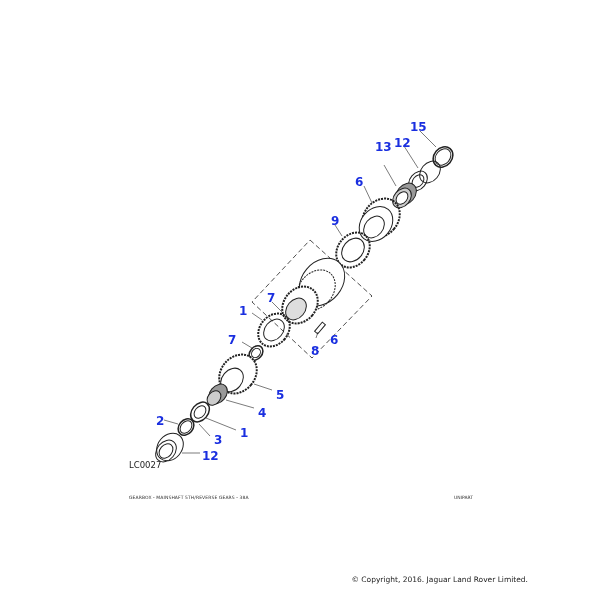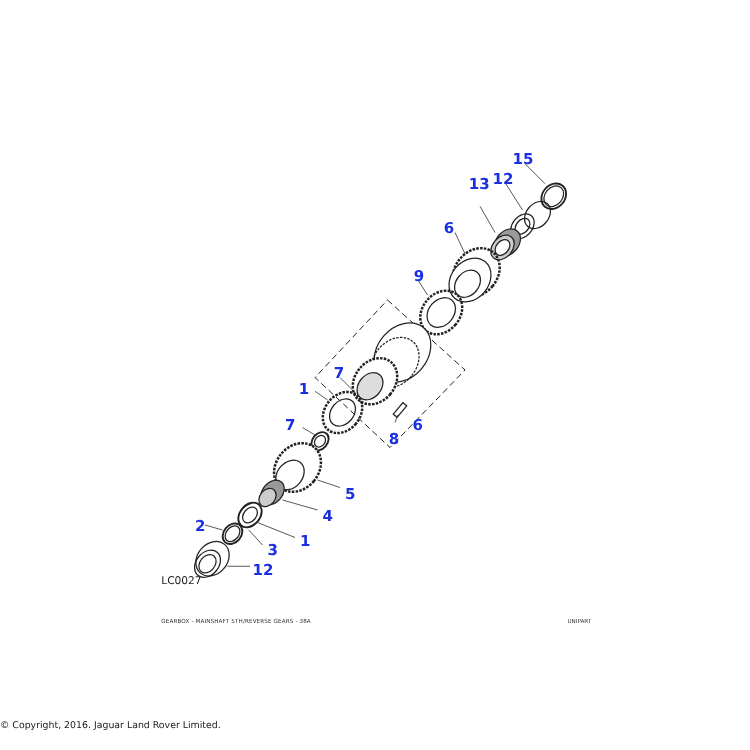--- a/index.html
+++ b/index.html
@@ -2,21 +2,21 @@
 <html><head>
 <meta charset="utf-8">
 <style>
   html, body { margin:0; padding:0; background:#ffffff; }
   body { width:600px; height:600px; position:relative; overflow:hidden; font-family:"DejaVu Sans", sans-serif; }
   #diagram { position:absolute; left:0; top:0; width:600px; height:600px; }
   .callout { position:absolute; color:#1a2fe0; font-weight:bold; font-size:12px; font-family:"DejaVu Sans", sans-serif; line-height:1; }
   .ref { position:absolute; left:129px; top:460px; font-size:8.5px; color:#222; }
   .desc { position:absolute; left:129px; top:495px; font-size:4.5px; color:#333; letter-spacing:0.1px; }
   .brand { position:absolute; left:454px; top:495px; font-size:4.5px; color:#333; }
-  .copyright { position:absolute; left:0; width:528px; top:575px; text-align:left; font-size:7.5px; color:#222; }
+  .copyright { position:absolute; left:0; width:528px; top:575px; text-align:right; font-size:7.5px; color:#222; }
 </style>
 </head>
 <body>
 
 <svg id="diagram" viewBox="0 0 600 600" xmlns="http://www.w3.org/2000/svg">
   <g fill="none" stroke="#222" stroke-width="1">
 
     <polygon points="310,240 372,296 312,358 252,302" stroke-dasharray="5,3" stroke-width="0.8"></polygon>
 
     <g>

